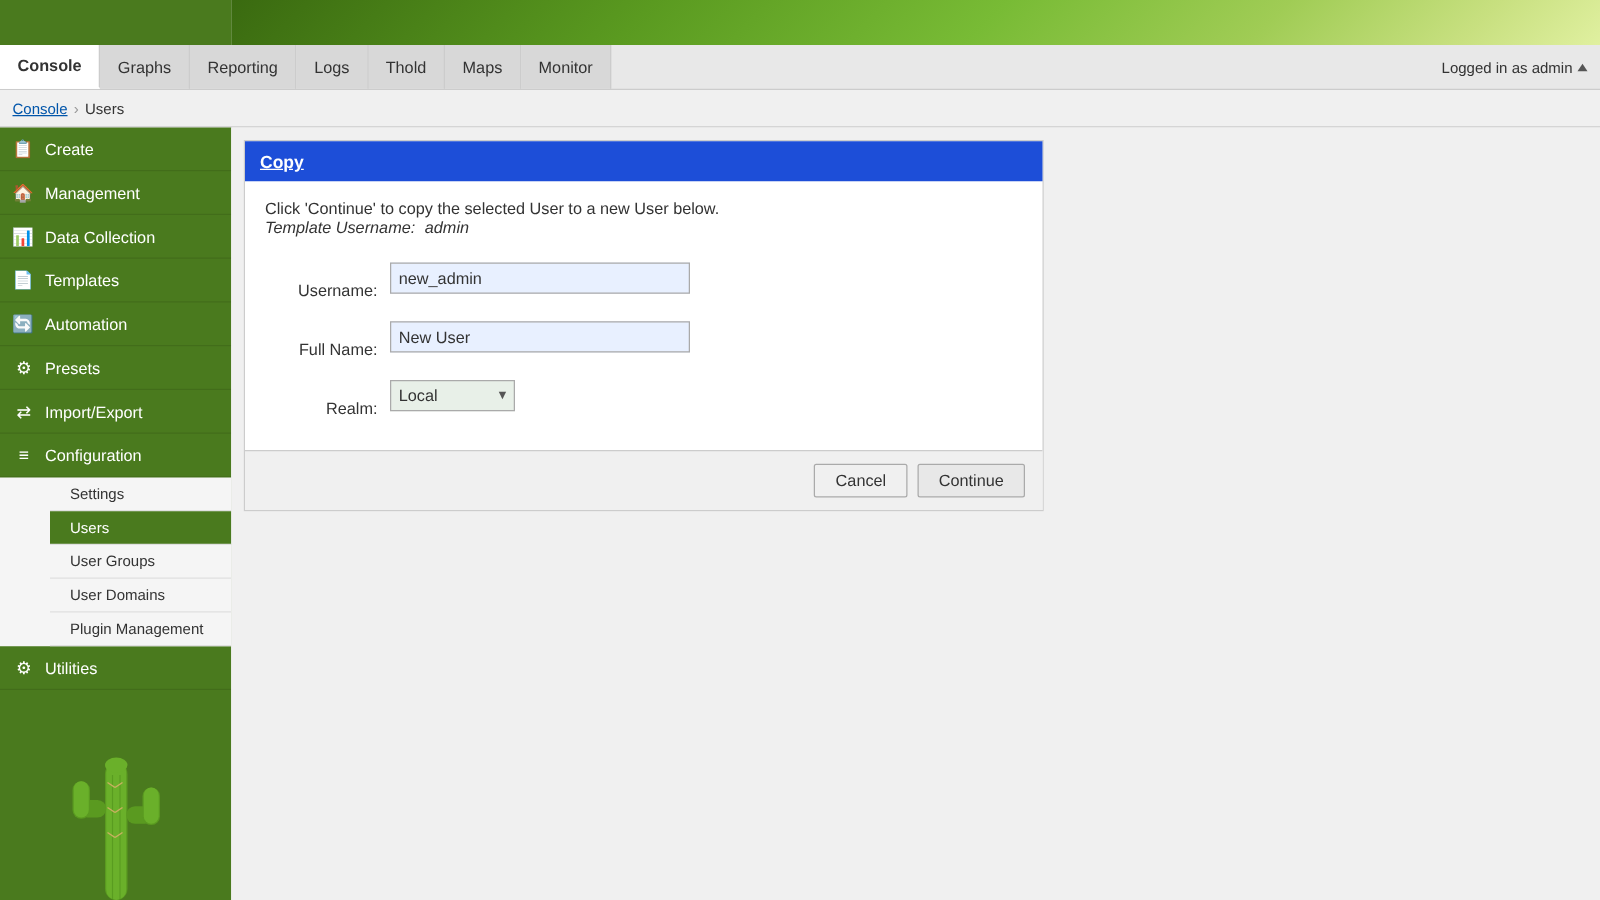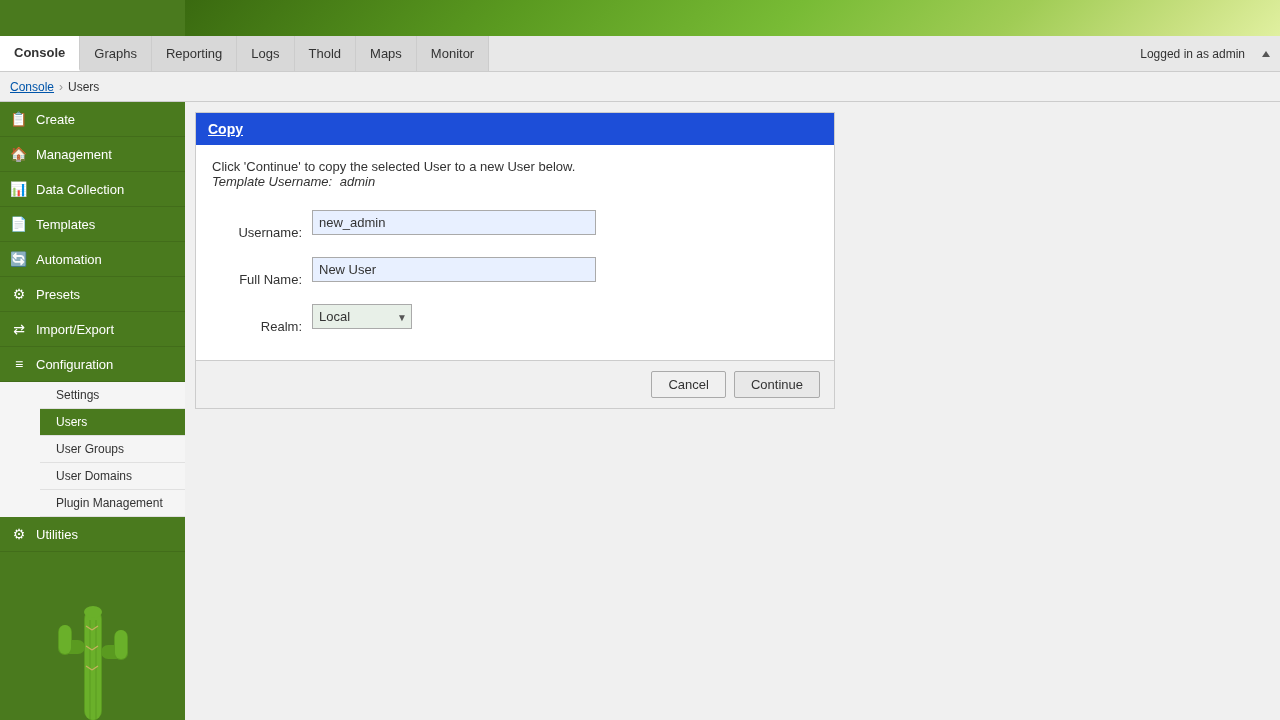--- a/index.html
+++ b/index.html
@@ -32,21 +32,21 @@
     }
     .logged-in {
       position: absolute;
       right: 10px;
       top: 50%;
       transform: translateY(-50%);
       font-size: 12px;
       color: #333;
       display: flex;
       align-items: center;
-      gap: 17px;
+      gap: 4px;
     }
     .logged-in .arrow-up {
       width: 0; height: 0;
       border-left: 4px solid transparent;
       border-right: 4px solid transparent;
       border-bottom: 6px solid #555;
       display: inline-block;
     }
 
     
@@ -172,21 +172,21 @@
     }
     .form-label {
       width: 90px;
       text-align: right;
       font-size: 13px;
       color: #333;
       flex-shrink: 0;
       margin-top: 20px;
     }
     .form-input {
-      width: 284px;
+      width: 240px;
       padding: 4px 6px;
       border: 1px solid #aaa;
       background: #e8f0ff;
       font-size: 13px;
       color: #333;
       outline: none;
     }
     .form-select-wrapper {
       position: relative;
       width: 100px;

